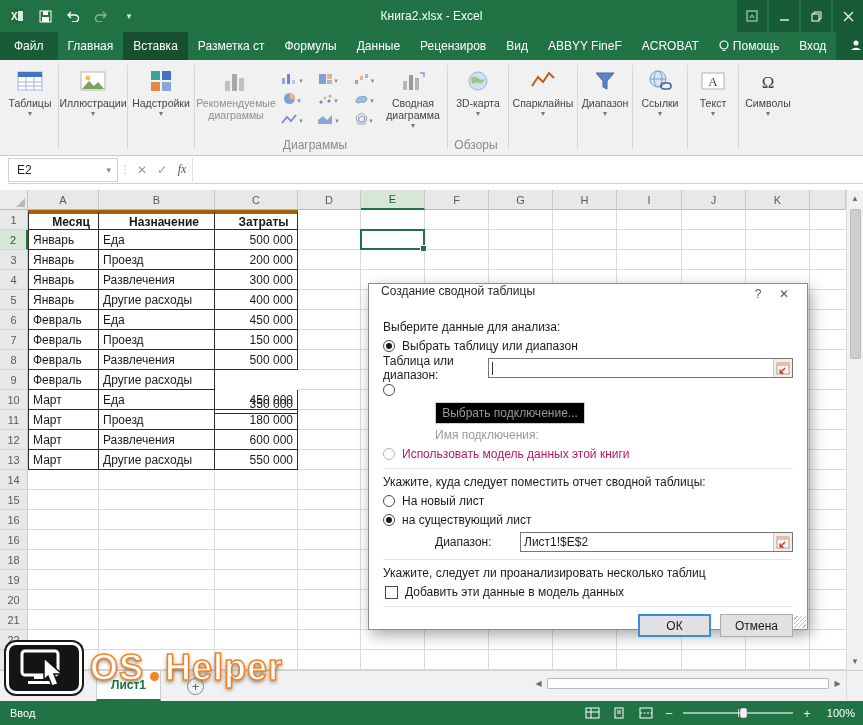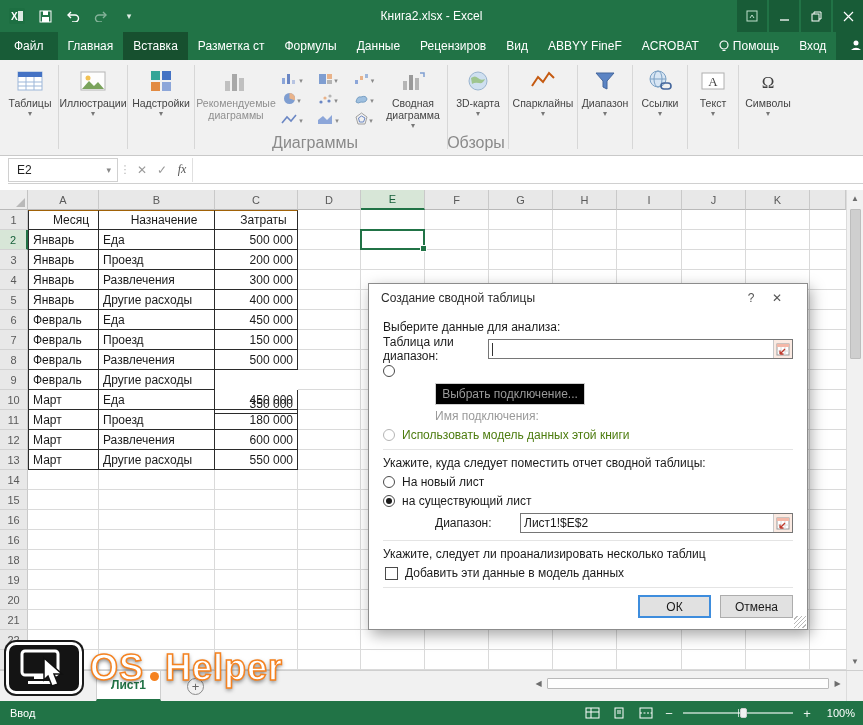--- a/index.html
+++ b/index.html
@@ -30,21 +30,21 @@
 
   
   .ribbon{position:absolute;left:0;top:60px;width:100%;height:96px;background:#f1f1f1;
     border-bottom:1px solid #c9c9c9;display:flex;align-items:flex-start;padding:3px 0 0 4px}
   .vsep{width:1px;height:84px;background:#d7d7d7;margin:2px 2px 0 2px;flex:none}
   .rbtn{display:flex;flex-direction:column;align-items:center;padding-top:4px;height:78px;flex:none;cursor:default}
   .ricon{height:28px;display:flex;align-items:center;justify-content:center;margin-bottom:2px}
   .rlabel{font-size:10.5px;color:#444;text-align:center;line-height:12px}
   .rlabel.gray{color:#8f8f8f}
   .arrow::after{content:"▾";display:block;font-size:8px;color:#777;line-height:8px;margin-top:1px}
-  .glabel{position:absolute;bottom:3px;font-size:16px;color:#8a8a8a;text-align:center}
+  .glabel{position:absolute;bottom:3px;font-size:12px;color:#8a8a8a;text-align:center}
   .chartgrid{width:106px;flex:none;display:grid;grid-template-columns:repeat(3,1fr);gap:1px 2px;margin-top:6px}
   .mini{height:19px;border:none;background:transparent;display:flex;align-items:center;justify-content:center;gap:1px;cursor:default}
   .ma::after{content:"▾";font-size:7px;color:#8a8a8a;font-style:normal}
 
   
   .fbar{position:absolute;left:8px;top:156px;width:100%;height:28px;background:#fff;
     border-bottom:1px solid #d0d0d0;display:flex;align-items:center;font-size:12px}
   .namebox{width:110px;height:24px;margin-left:0;border:1px solid #d0d0d0;display:flex;align-items:center;
     padding-left:8px;color:#222;position:relative}
   .namebox::after{content:"▾";position:absolute;right:6px;font-size:9px;color:#888}
@@ -66,21 +66,21 @@
   .gridbody{position:relative}
   .grow{display:flex;height:20px}
   .rowhead{width:28px;background:#e8e8e8;border-right:1px solid #c9c9c9;border-bottom:1px solid #d2d2d2;
     display:flex;align-items:center;justify-content:center;font-size:11px;color:#5a5a5a;flex:none}
   .rowhead.sel{background:#d7e6d7;border-right:2px solid #217346;color:#17603a}
   .cell{height:20px;border-right:1px solid #dadada;border-bottom:1px solid #dadada;flex:none;
     display:flex;align-items:center;padding-left:4px;color:#1a1a1a;overflow:hidden;white-space:nowrap}
   .cell.fillcell{width:36px;border-right:none}
   .cell.tb{border-right:1px solid #2b2b2b;border-bottom:1px solid #2b2b2b}
   .cell.tl{border-left:1px solid #2b2b2b}
-  .cell.th{border-top:1px solid #a16207;font-weight:normal;justify-content:center;padding-left:15px}
+  .cell.th{border-top:4px solid #a16207;font-weight:bold;justify-content:center;padding-left:15px}
   .cell.num{justify-content:flex-end;padding-right:4px}
   .selbox{position:absolute;border:2px solid #217346;background:transparent;pointer-events:none}
   .selbox::after{content:"";position:absolute;right:-4px;bottom:-4px;width:5px;height:5px;background:#217346;border:1px solid #fff}
 
   
   .vscroll{position:absolute;right:0;top:190px;width:17px;height:480px;background:#f1f1f1;border-left:1px solid #dcdcdc;
     display:flex;flex-direction:column;align-items:center}
   .vsarrow{height:17px;width:100%;display:flex;align-items:center;justify-content:center;font-size:8px;color:#6d6d6d}
   .vthumb{width:11px;height:150px;background:#cfcfcf;border:1px solid #bdbdbd;border-radius:1px;margin-top:2px}
   .vspacer{flex:1}
@@ -107,31 +107,31 @@
   .zbtn{font-size:13px;color:#eaf3ee;width:10px;text-align:center}
   .zslider{width:110px;height:12px;position:relative}
   .zslider .track{position:absolute;left:0;right:0;top:5px;height:2px;background:rgba(255,255,255,.55)}
   .zslider .tick{position:absolute;left:50%;top:2px;width:1px;height:8px;background:rgba(255,255,255,.7)}
   .zslider .knob{position:absolute;left:52%;top:1px;width:7px;height:10px;background:#f1f1f1;border:1px solid #d0d0d0;border-radius:2px}
   .zoomlabel{min-width:34px;text-align:right}
 
   
   .dialog{position:absolute;left:368px;top:283px;width:440px;height:347px;background:#fff;
     border:1px solid #8c8c8c;box-shadow:3px 5px 14px rgba(0,0,0,.35);z-index:40;font-size:12px;color:#1a1a1a}
-  .dlg-title{height:28px;display:flex;align-items:center;padding:0 17px 0 12px}
+  .dlg-title{height:28px;display:flex;padding:0 10px 0 12px}
   .dlg-title .ttl{flex:1;color:#2b2b2b}
   .dlg-btn{width:26px;height:20px;display:flex;align-items:center;justify-content:center;color:#555;font-size:12px}
   .dlg-body{padding:4px 14px 0 14px}
   .sect{margin:4px 0 4px 0}
   .sect.dim{color:#9a9a9a}
   .radio-row{display:flex;align-items:center;gap:7px;margin:3px 0;height:16px}
   .radio{width:12px;height:12px;border:1px solid #4a4a4a;border-radius:50%;background:#fff;position:relative;flex:none}
   .radio.on::after{content:"";position:absolute;left:2px;top:2px;right:2px;bottom:2px;border-radius:50%;background:#1a1a1a}
   .radio.dis{border-color:#b5b5b5}
-  .dim-label{color:#4d7c0f}
+  .dim-label{color:#be185d}
   .indent{margin-left:32px}
   .indent2{margin-left:52px}
   .field-row{display:flex;align-items:center;margin:3px 0;height:22px}
   .flabel{width:105px;flex:none}
   .txt{flex:1;height:20px;border:1px solid #767676;background:#fff;display:flex;align-items:center;position:relative;padding-left:3px;overflow:hidden}
   .caret{width:1px;height:13px;background:#333;display:inline-block;margin-right:2px}
   .pick{position:absolute;right:0;top:0;width:19px;height:18px;border-left:1px solid #c9c9c9;background:#fbeae2;
     display:flex;align-items:center;justify-content:center}
   .connbtn{margin:4px 0 2px 52px;width:150px;height:22px;background:#000000;border:1px solid #cfcfcf;color:#9a9a9a;
     display:flex;align-items:center;justify-content:center}
@@ -889,20 +889,24 @@
   </div>
 
   <div class="dialog">
     <div class="dlg-title">
       <span class="ttl">Создание сводной таблицы</span>
       <span class="dlg-btn">?</span>
       <span class="dlg-btn">✕</span>
     </div>
     <div class="dlg-body">
       <div class="sect">Выберите данные для анализа:</div>
+      <div class="radio-row">
+        <span class="radio on"></span>
+        <span>Выбрать таблицу или диапазон</span>
+      </div>
       <div class="field-row indent">
         <span class="flabel">Таблица или диапазон:</span>
         <span class="txt">
           <span class="caret"></span>
           <span></span>
           <span class="pick">
             <svg width="14" height="13">
                 <rect x="1" y="1" width="12" height="11" fill="#fff" stroke="#999"></rect>
                 <rect x="1" y="1" width="12" height="3" fill="#f4b8a8"></rect>
                 <line x1="5" y1="4" x2="5" y2="12" stroke="#dcdcdc"></line>

